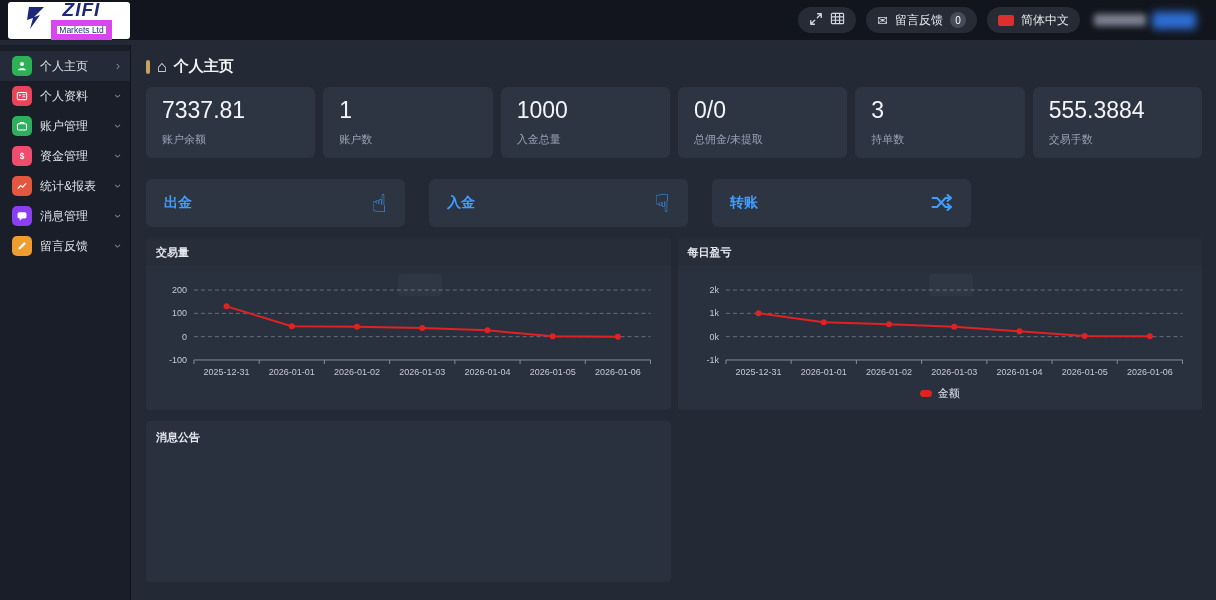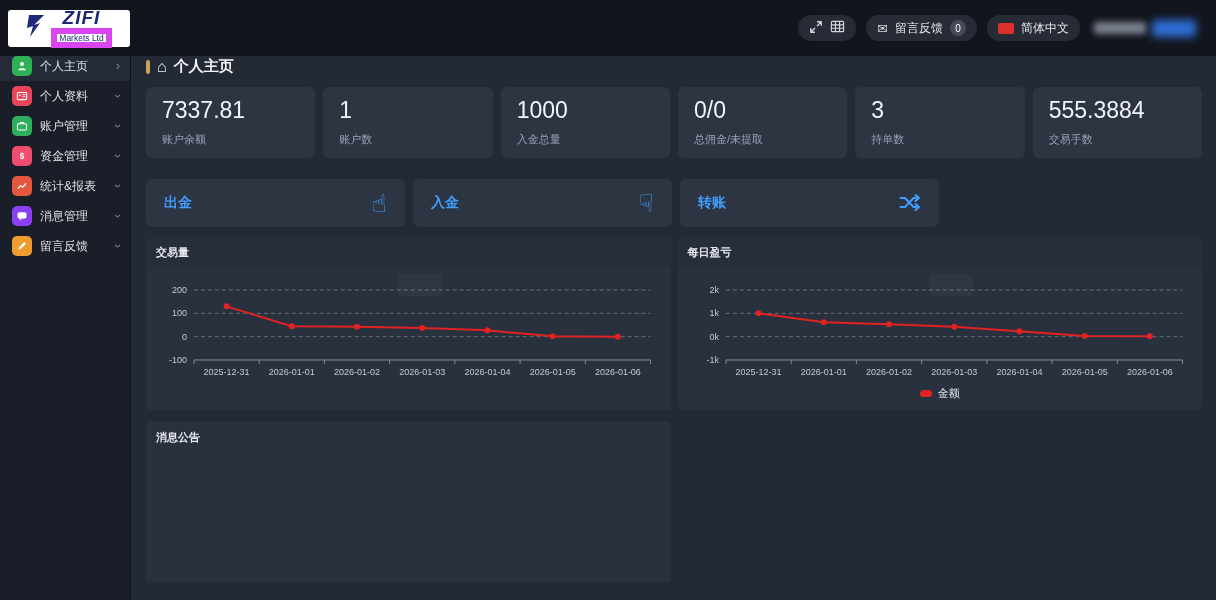--- a/index.html
+++ b/index.html
@@ -2,21 +2,21 @@
 <html><head>
 <meta charset="utf-8">
 <style>
   * { box-sizing: border-box; }
   html,body { margin:0; padding:0; }
   body {
     width:1216px; height:600px; overflow:hidden; position:relative;
     background:#242a35; font-family:"Liberation Sans","DejaVu Sans",sans-serif;
   }
   
-  .topbar { position:absolute; top:0; left:0; right:0; height:56px; background:#12151d;
+  .topbar { position:absolute; top:0; left:0; right:0; height:40px; background:#12151d;
     display:flex; align-items:center; justify-content:space-between; padding:0 16px 0 8px; z-index:6; }
   .logo-box { background:#ffffff; border-radius:3px; height:37px; width:122px;
     display:flex; align-items:center; justify-content:center; gap:3px; cursor:pointer; }
   .logo-text { display:flex; flex-direction:column; align-items:center; line-height:1; }
   .logo-zifi { color:#1e2878; font-weight:bold; font-style:italic; font-size:19px; letter-spacing:1px; }
   .logo-sub  { color:#1e2878; font-size:8.5px; border:6px solid #d946ef; padding:0 2px; margin-top:1px; }
   .tb-right { display:flex; align-items:center; gap:10px; }
   .pill { background:#262b36; border-radius:14px; height:26px; display:flex; align-items:center;
     gap:7px; padding:0 11px; color:#e3e6ec; font-size:12px; cursor:pointer; }
   .badge { width:16px; height:16px; border-radius:50%; background:#454b59; color:#fff;
@@ -39,21 +39,21 @@
   
   .main { position:absolute; left:132px; top:45px; right:0; bottom:0; padding:11px 14px; }
   .page-title { display:flex; align-items:center; gap:7px; margin:1px 0 11px; }
   .gold-bar { width:4px; height:14px; border-radius:2px; background:#c9a15f; }
   .home-glyph { color:#f2f4f8; font-size:16px; line-height:1; }
   .title-text { color:#f2f4f8; font-size:15px; font-weight:bold; }
   .stats { display:flex; gap:8px; }
   .stat-card { flex:1; background:#2d3442; border-radius:6px; padding:10px 16px 11px; }
   .stat-value { color:#f3f5f9; font-size:23px; }
   .stat-label { color:#99a1b3; font-size:11px; margin-top:8px; }
-  .actions { display:flex; gap:8px; margin-top:21px; }
+  .actions { display:flex; gap:24px; margin-top:21px; }
   .action-btn { width:259px; height:48px; background:#2d3442; border-radius:6px; display:flex;
     align-items:center; justify-content:space-between; padding:0 18px; cursor:pointer; }
   .action-label { color:#409eff; font-size:14px; font-weight:bold; }
   .action-icon { color:#409eff; font-size:25px; line-height:1; }
   .charts { display:flex; gap:7px; margin-top:11px; }
   .chart-panel { flex:1; background:#2a313e; border-radius:4px; overflow:hidden; }
   .chart-header { background:#272d39; padding:7px 10px 6px; color:#e2e6ee; font-size:11px; font-weight:bold; }
   .chart-body { position:relative; padding:6px 6px 0; }
   svg.chart-svg { width:100%; height:112px; display:block; }
   .legend { display:flex; align-items:center; justify-content:center; gap:6px; padding:2px 0 9px; cursor:pointer; }

